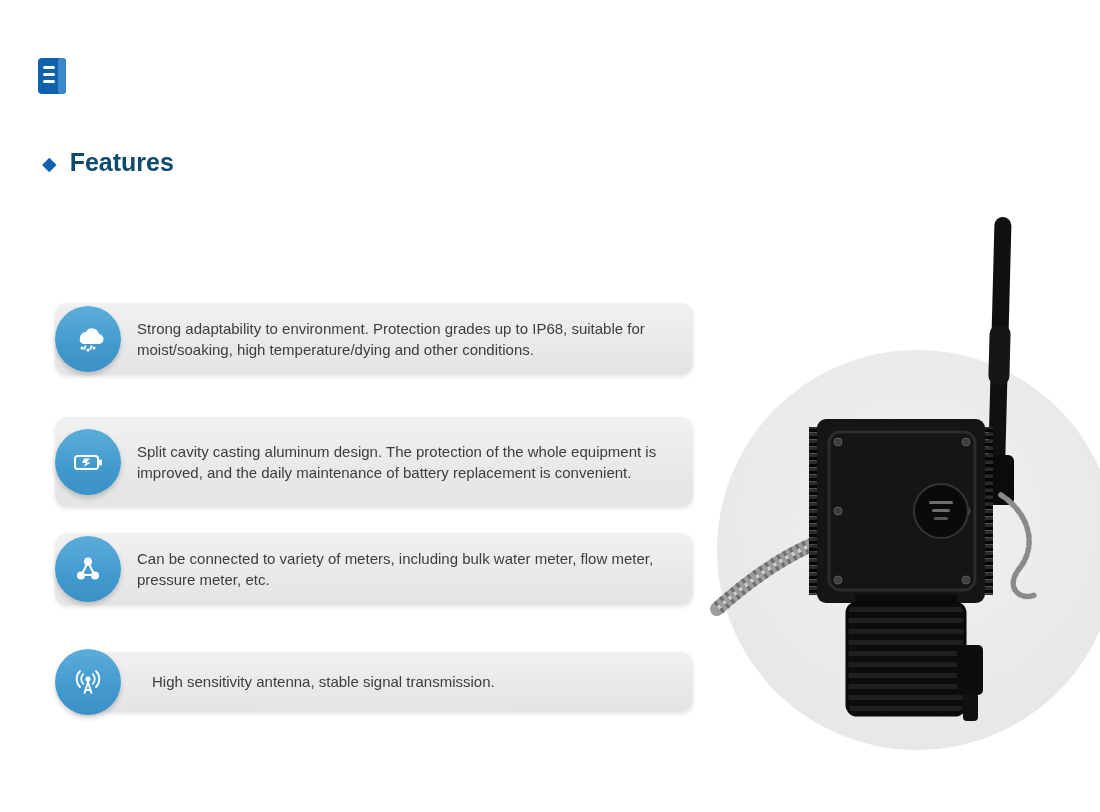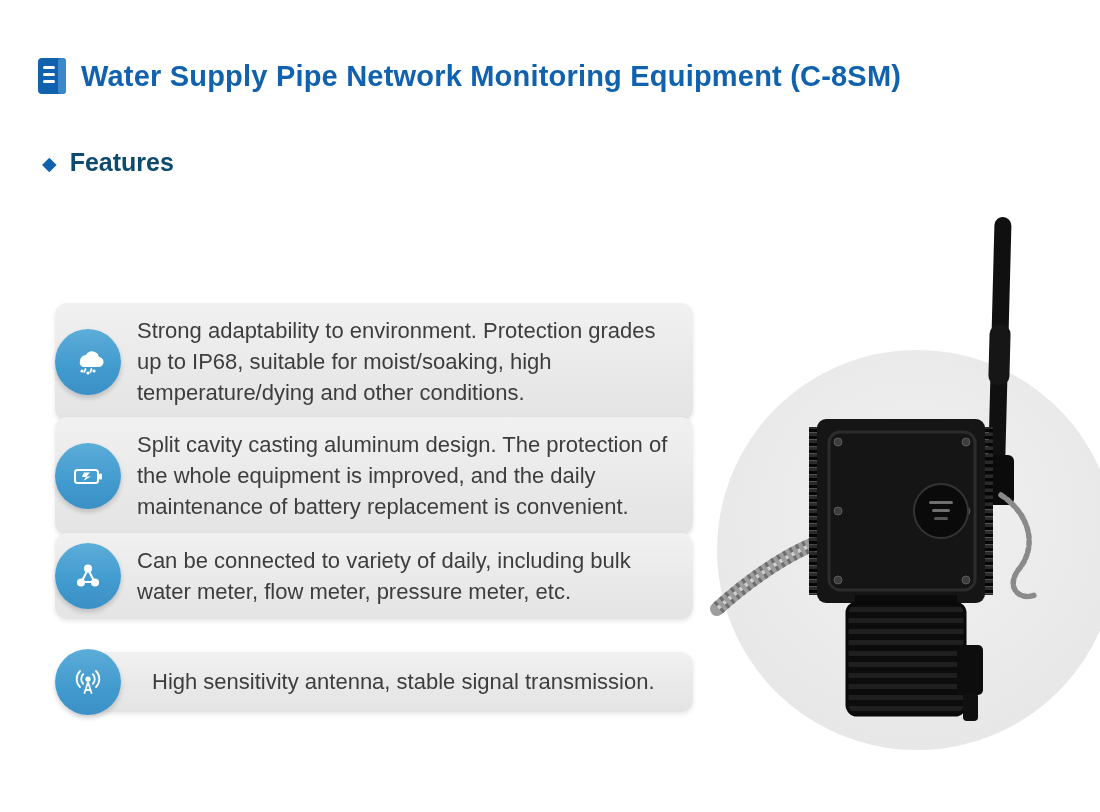--- a/index.html
+++ b/index.html
@@ -20,21 +20,21 @@
   .section-title { font-size:25px; font-weight:bold; color:#0c4a6e; }
 
   
   .feature { position:absolute; left:55px; width:638px; }
   .feature-box {
     background:linear-gradient(180deg,#f1f1f1 0%, #e9e9e9 55%, #e4e4e4 100%);
     border-radius:12px;
     box-shadow:0 2px 4px rgba(0,0,0,.10);
     padding:12px 24px 12px 82px;
     display:flex; align-items:center;
-    color:#3d3d3d; font-size:22px; line-height:1.42;
+    color:#3d3d3d; font-size:15px; line-height:1.42;
   }
   .icon-circle {
     position:absolute; left:0; top:50%; transform:translateY(-50%);
     width:66px; height:66px; border-radius:50%;
     background:linear-gradient(180deg,#5cadd9 0%, #419ace 60%, #3c90c5 100%);
     display:flex; align-items:center; justify-content:center;
     box-shadow:0 3px 5px rgba(0,0,0,.18);
     z-index:2;
   }
   .icon-circle svg { display:block; }
@@ -53,21 +53,20 @@
 <div class="header">
   <span class="doc-icon">
     <svg width="28" height="36" viewBox="0 0 28 36">
       <rect x="0" y="0" width="28" height="36" rx="4" fill="#1061ae"></rect>
       <rect x="20" y="0" width="8" height="36" rx="3" fill="#3c87c9"></rect>
       <rect x="5" y="8" width="12" height="3" rx="1.5" fill="#ffffff"></rect>
       <rect x="5" y="15" width="12" height="3" rx="1.5" fill="#ffffff"></rect>
       <rect x="5" y="22" width="12" height="3" rx="1.5" fill="#ffffff"></rect>
     </svg>
   </span>
-  <span class="page-title">Water Supply Pipe Network Monitoring Equipment (C-8SM)</span>
 </div>
 
 <div class="section-head">
   <span class="diamond">◆</span>
   <span class="section-title">Features</span>
 </div>
 
 <div class="feature f1">
   <span class="icon-circle">
     <svg width="34" height="34" viewBox="0 0 34 34">
@@ -95,21 +94,21 @@
 
 <div class="feature f3">
   <span class="icon-circle">
     <svg width="34" height="34" viewBox="0 0 34 34">
       <path d="M17 10 L10.5 23 M17 10 L23.5 23 M10.5 23 L23.5 23" stroke="#ffffff" stroke-width="2" fill="none"></path>
       <circle cx="17" cy="9.5" r="4" fill="#ffffff"></circle>
       <circle cx="10" cy="23.5" r="4" fill="#ffffff"></circle>
       <circle cx="24" cy="23.5" r="4" fill="#ffffff"></circle>
     </svg>
   </span>
-  <div class="feature-box">Can be connected to variety of daily, including bulk water meter, flow meter, pressure meter, etc.</div>
+  <div class="feature-box">Can be connected to variety of meters, including bulk water meter, flow meter, pressure meter, etc.</div>
 </div>
 
 <div class="feature f4">
   <span class="icon-circle">
     <svg width="34" height="34" viewBox="0 0 34 34">
       <circle cx="17" cy="14" r="2.6" fill="#ffffff"></circle>
       <path d="M12.2 9.2 a6.8 6.8 0 0 0 0 9.6 M21.8 9.2 a6.8 6.8 0 0 1 0 9.6" stroke="#ffffff" stroke-width="1.8" fill="none" stroke-linecap="round"></path>
       <path d="M9 6 a11.3 11.3 0 0 0 0 16 M25 6 a11.3 11.3 0 0 1 0 16" stroke="#ffffff" stroke-width="1.8" fill="none" stroke-linecap="round"></path>
       <path d="M17 17 L13.5 28 M17 17 L20.5 28 M14.4 25 L19.6 25" stroke="#ffffff" stroke-width="1.8" fill="none" stroke-linecap="round"></path>
     </svg>

